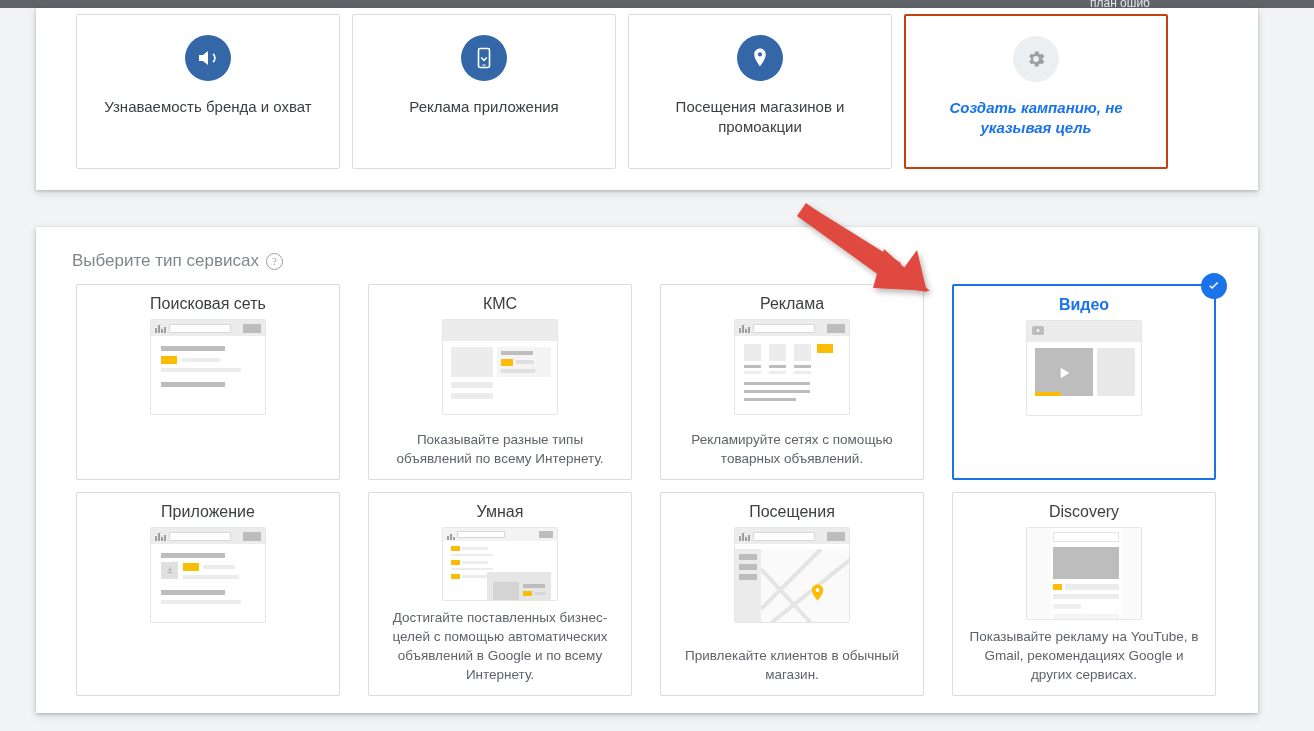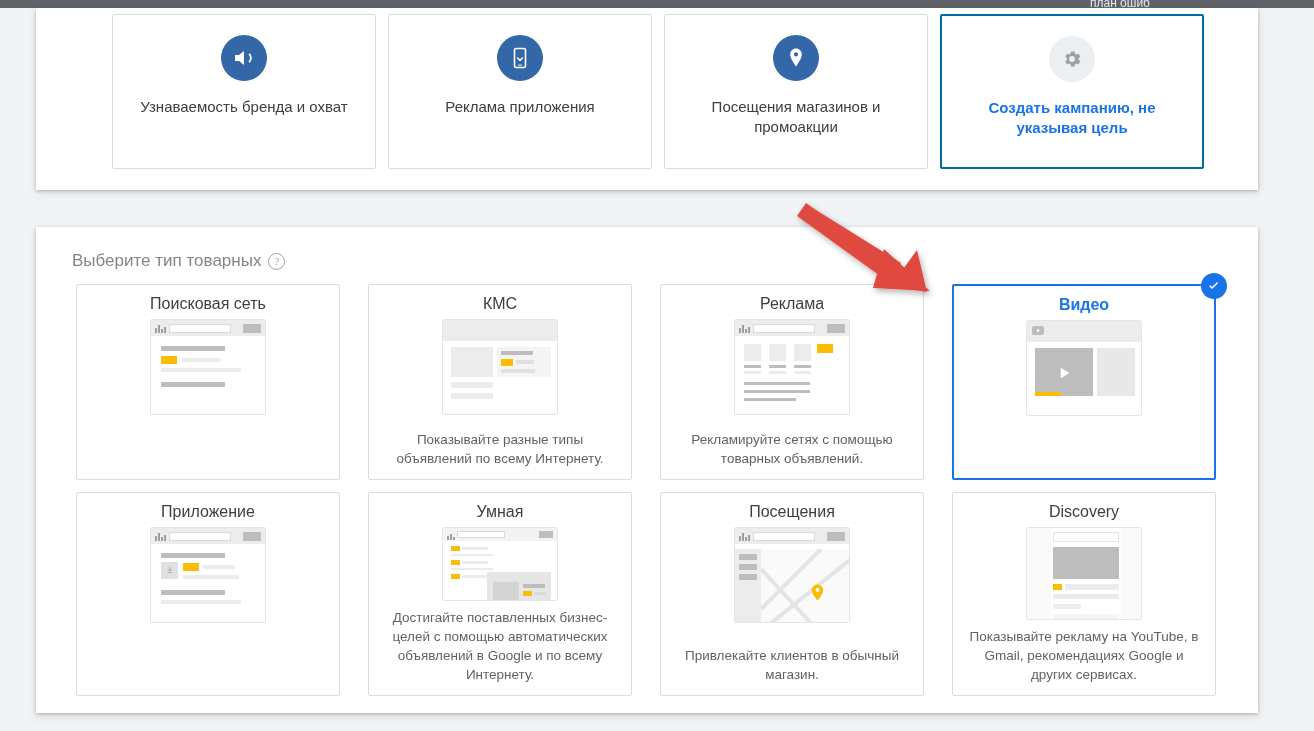--- a/index.html
+++ b/index.html
@@ -33,35 +33,35 @@
   .panel {
     position: absolute;
     background: #ffffff;
     box-shadow: 0 1px 3px rgba(60,64,67,.28), 0 3px 8px rgba(60,64,67,.15);
   }
   #goal-panel { left: 36px; top: 8px; width: 1222px; height: 182px; }
   #type-panel { left: 36px; top: 227px; width: 1222px; height: 486px; }
 
   
   .goal-row {
-    position: absolute; left: 52px; top: 6px;
+    position: absolute; left: 40px; top: 6px;
     width: 1140px; height: 160px;
-    display: flex; gap: 12px; justify-content: center;
+    display: flex; gap: 12px;
   }
   .goal-card {
     width: 264px; height: 155px;
     border: 1px solid #dadce0;
     border-radius: 2px;
     background: #fff;
     display: flex; flex-direction: column;
     align-items: center;
     padding-top: 20px;
     cursor: pointer;
   }
-  .goal-card.selected { border: 2px solid #0369a1; }
+  .goal-card.selected { border: 2px solid #c2410c; font-style: italic; }
   .goal-icon {
     width: 46px; height: 46px; border-radius: 50%;
     background: #3367a8;
     display: flex; align-items: center; justify-content: center;
     margin-bottom: 16px;
   }
   .goal-icon.grey { background: #eceff1; }
   .goal-icon svg { display: block; }
   .goal-label {
     font-size: 15px; color: #3c4043; line-height: 1.32;
@@ -213,21 +213,21 @@
         </div>
         <div class="goal-label">Создать кампанию, не указывая цель</div>
       </div>
 
     </div>
   </div>
 
   <div class="panel" id="type-panel"></div>
 
   <div class="section-head">
-    <span>Выберите тип товарных</span>
+    <span>Выберите тип сервисах</span>
     <span class="help-icon">?</span>
   </div>
 
   <div class="ghost">
     <div class="g-head">
       <span class="g-sq"></span>
       <span class="g-title">Поисковая сеть</span>
     </div>
     <div>Создайте объявления с текстом или номером телефона для показа в результатах поиска на Google и у партнеров.</div>
   </div>

